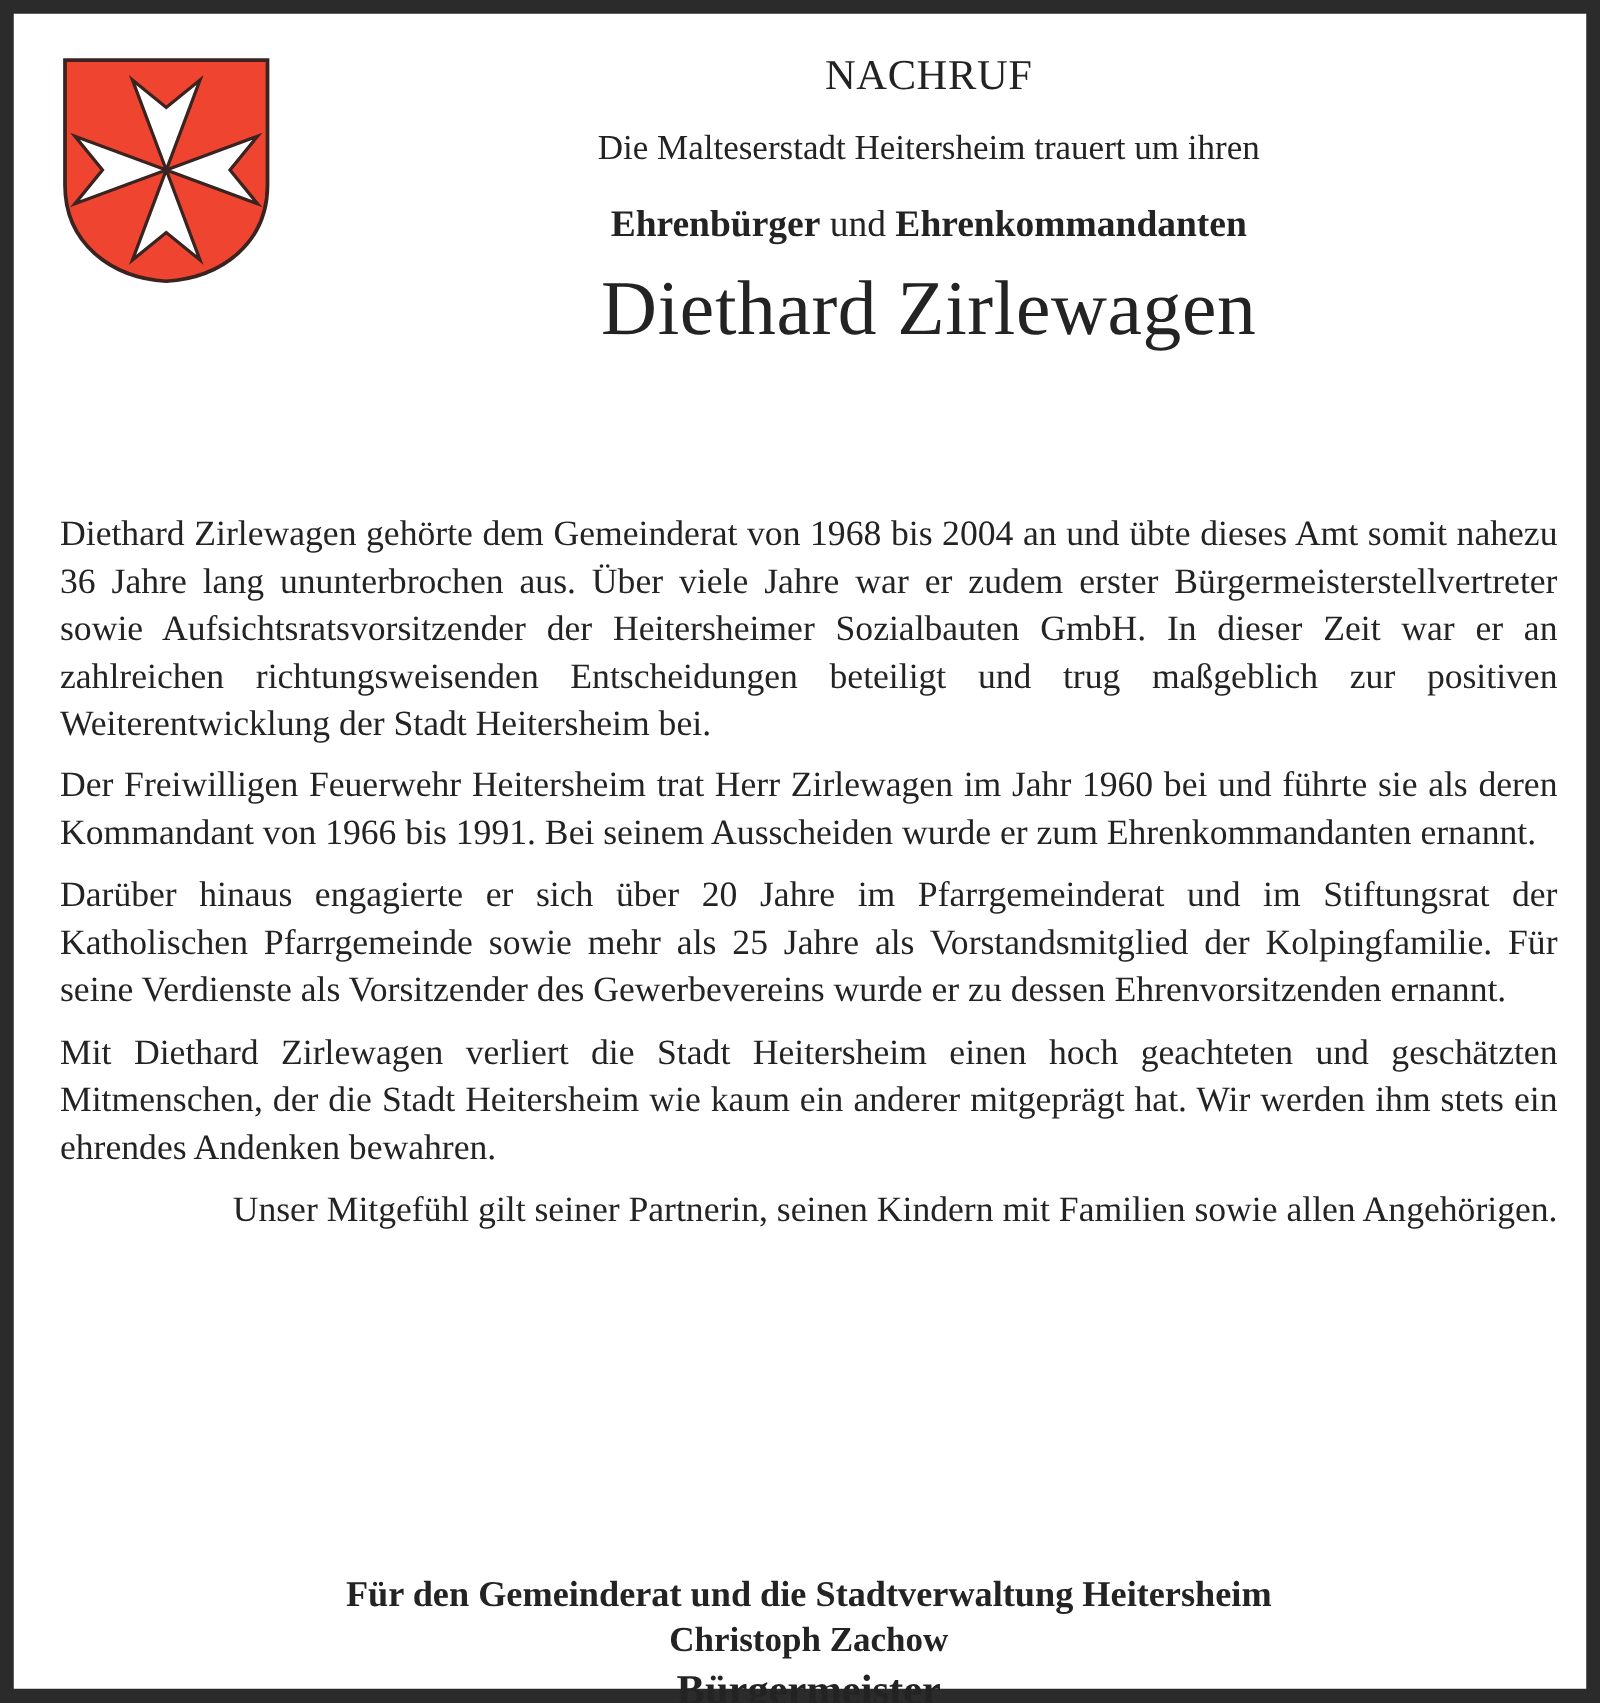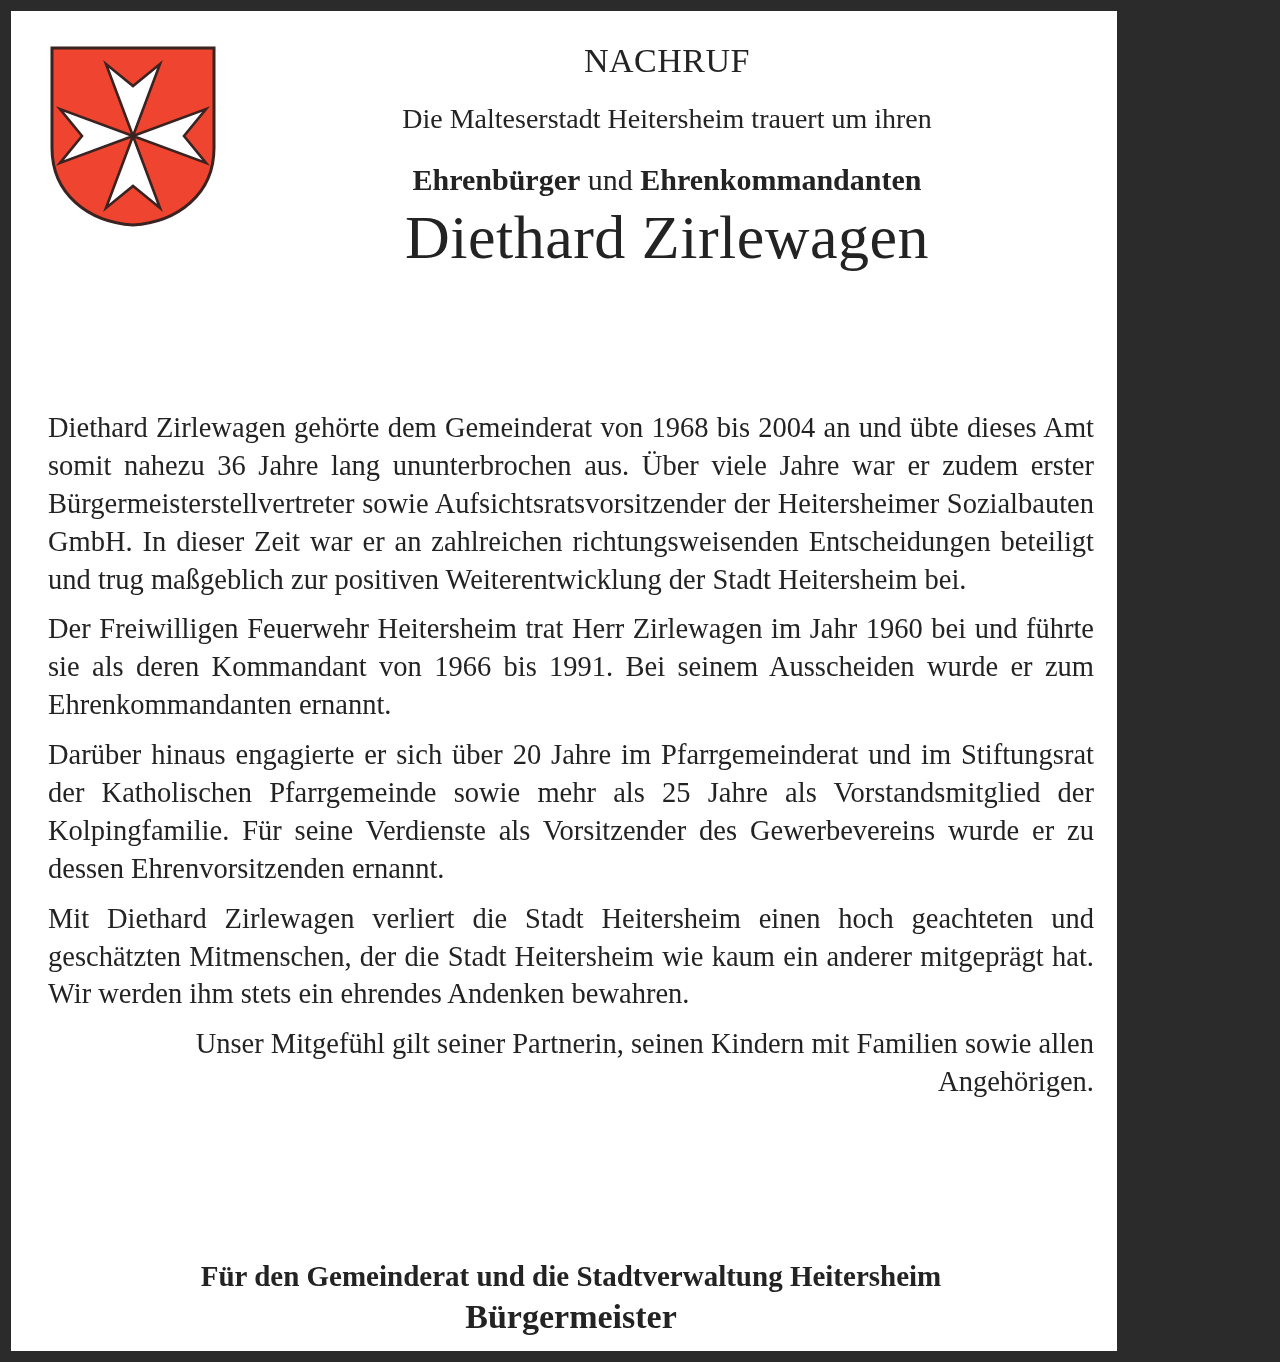--- a/index.html
+++ b/index.html
@@ -13,21 +13,21 @@
     background: #2b2b2b;
     font-family: "Liberation Serif", "DejaVu Serif", serif;
     color: #232323;
     overflow: hidden;
   }
 
   .notice-frame {
     position: absolute;
     left: 11px;
     top: 11px;
-    width: 1106px;
+    width: 1258px;
     height: 1340px;
     background: #ffffff;
     box-sizing: border-box;
   }
 
   
   .header {
     position: relative;
     height: 390px;
   }
@@ -60,21 +60,21 @@
   .line-trauert {
     font-size: 28px;
     line-height: 1.2;
     margin: 0 0 26px 0;
     font-weight: 400;
   }
 
   .line-roles {
     font-size: 30px;
     line-height: 1.2;
-    margin: 0 0 4px 0;
+    margin: 0 0 14px 0;
     font-weight: 400;
   }
   .line-roles .strong { font-weight: 700; }
 
   .line-name {
     font-size: 62px;
     line-height: 1.15;
     margin: 0 0 2px 0;
     font-weight: 400;
     letter-spacing: 0.5px;
@@ -168,16 +168,17 @@
   <div class="body-copy">
     <p class="para">Diethard Zirlewagen gehörte dem Gemeinderat von 1968 bis 2004 an und übte dieses Amt somit nahezu 36 Jahre lang ununterbrochen aus. Über viele Jahre war er zudem erster Bürgermeisterstellvertreter sowie Aufsichtsratsvorsitzender der Heitersheimer Sozialbauten GmbH. In dieser Zeit war er an zahlreichen richtungsweisenden Entscheidungen beteiligt und trug maßgeblich zur positiven Weiterentwicklung der Stadt Heitersheim bei.</p>
     <p class="para">Der Freiwilligen Feuerwehr Heitersheim trat Herr Zirlewagen im Jahr 1960 bei und führte sie als deren Kommandant von 1966 bis 1991. Bei seinem Ausscheiden wurde er zum Ehrenkommandanten ernannt.</p>
     <p class="para">Darüber hinaus engagierte er sich über 20 Jahre im Pfarrgemeinderat und im Stiftungsrat der Katholischen Pfarrgemeinde sowie mehr als 25 Jahre als Vorstandsmitglied der Kolpingfamilie. Für seine Verdienste als Vorsitzender des Gewerbevereins wurde er zu dessen Ehrenvorsitzenden ernannt.</p>
     <p class="para">Mit Diethard Zirlewagen verliert die Stadt Heitersheim einen hoch geachteten und geschätzten Mitmenschen, der die Stadt Heitersheim wie kaum ein anderer mitgeprägt hat. Wir werden ihm stets ein ehrendes Andenken bewahren.</p>
     <p class="para no-justify">Unser Mitgefühl gilt seiner Partnerin, seinen Kindern mit Familien sowie allen Angehörigen.</p>
   </div>
 
   <div class="signature">
     <p class="sig-line sig-org">Für den Gemeinderat und die Stadtverwaltung Heitersheim</p>
+    <p class="sig-line sig-name">Christoph Zachow</p>
     <p class="sig-line sig-role">Bürgermeister</p>
   </div>
 
 </div>
 
 </body></html>

